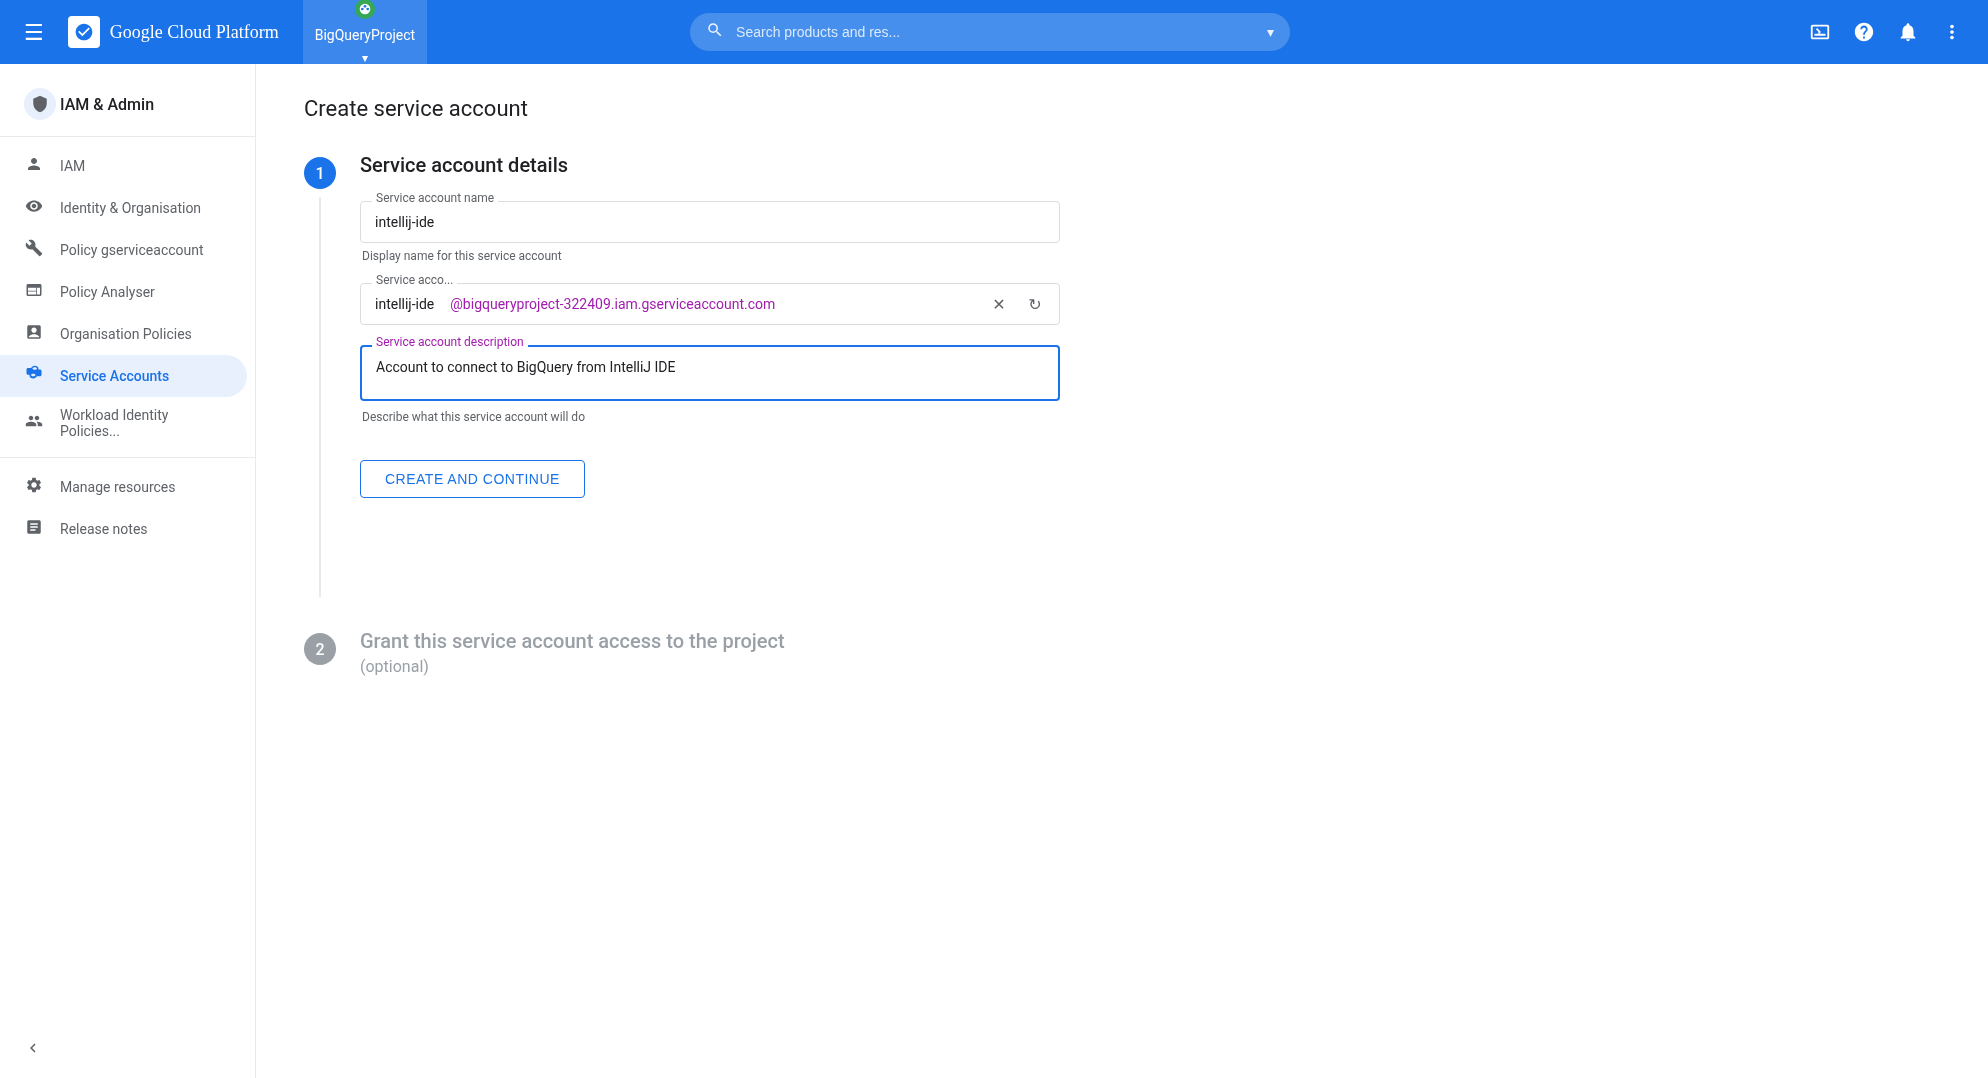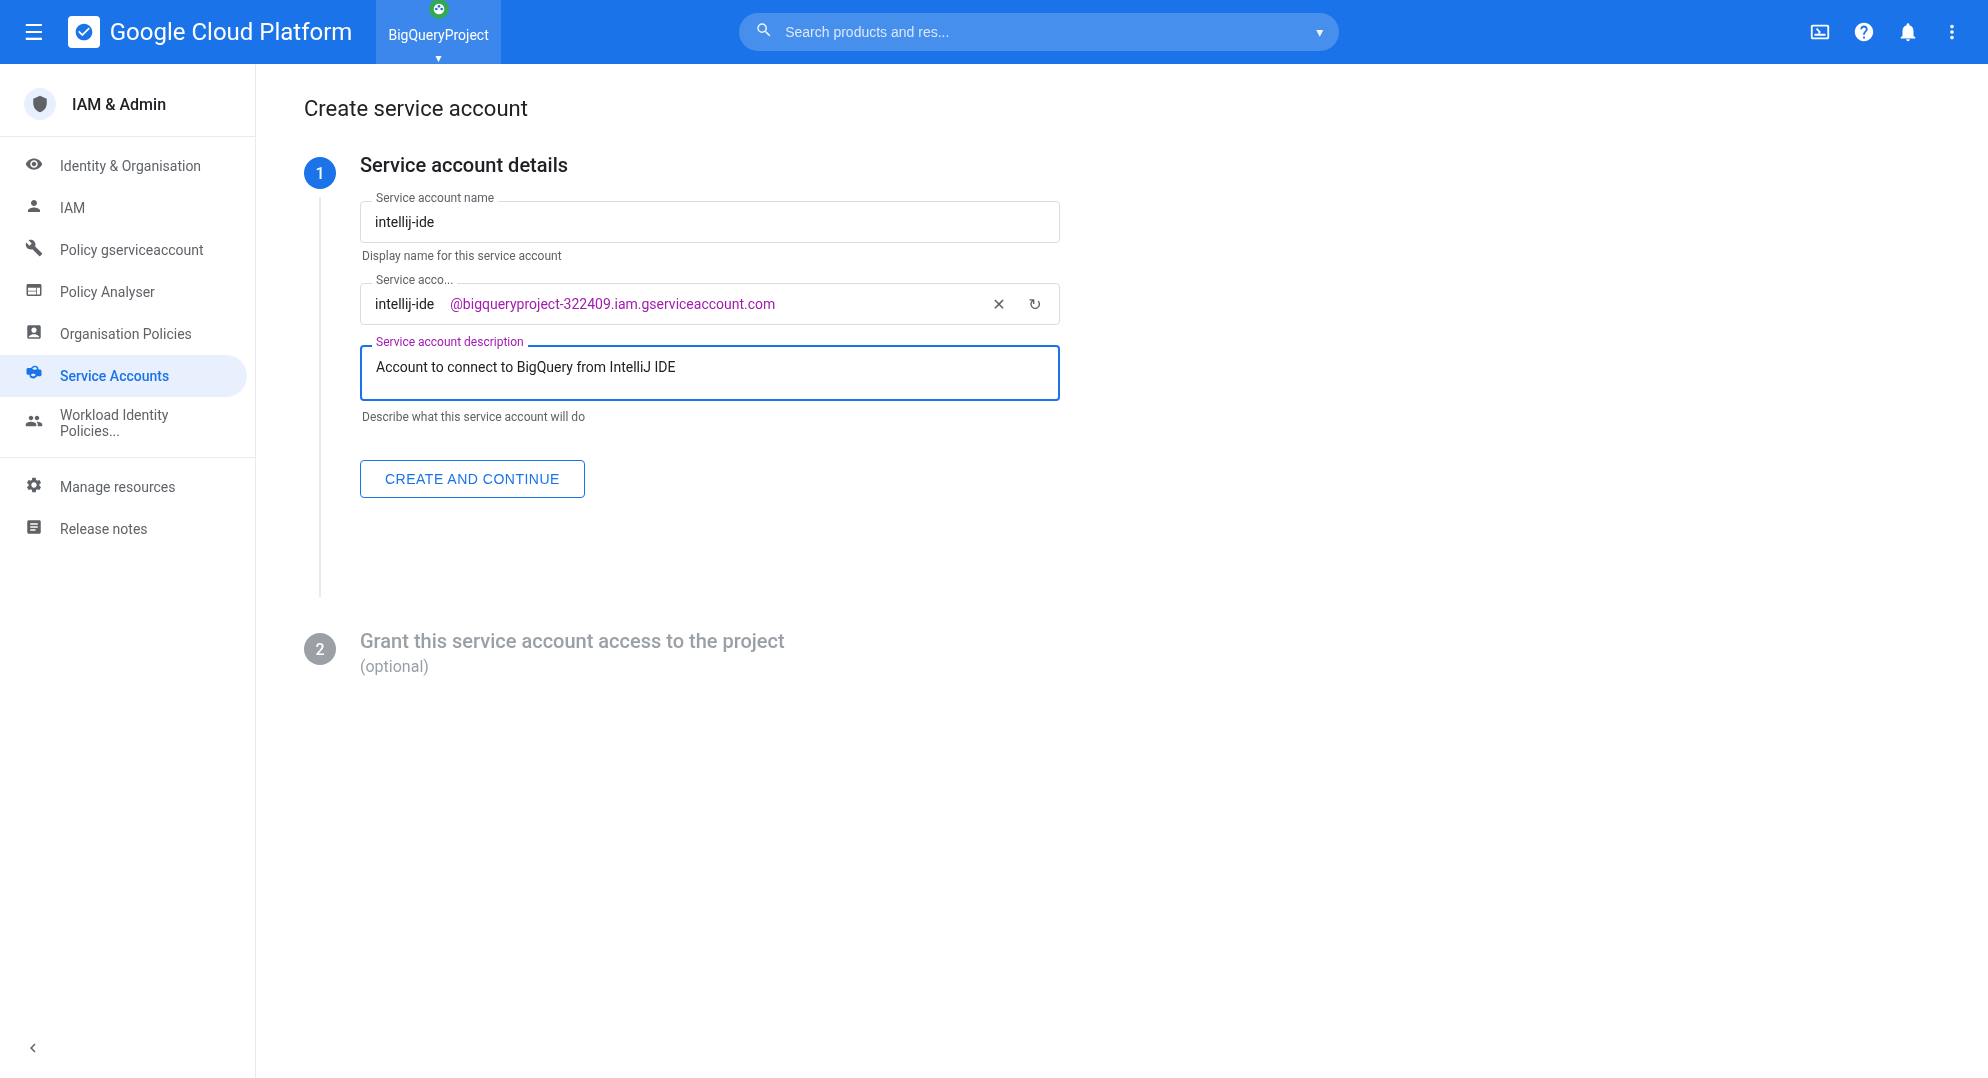--- a/index.html
+++ b/index.html
@@ -32,24 +32,25 @@
     .topnav-logo-icon {
       width: 32px; height: 32px;
       background: #fff;
       border-radius: 4px;
       display: flex; align-items: center; justify-content: center;
       color: #1a73e8;
       font-size: 18px;
       font-weight: bold;
     }
     .topnav-title {
-      font-size: 24px;
+      font-size: 18px;
       font-weight: 400;
       color: #fff;
       white-space: nowrap;
+      font-family: Liberation Serif, serif;
     }
     .topnav-project {
       display: flex;
       align-items: center;
       gap: 8px;
       background: rgba(255,255,255,0.15);
       border-radius: 4px;
       padding: 6px 12px;
       cursor: pointer;
       margin-left: 8px;
@@ -121,21 +122,21 @@
       flex-direction: column;
       padding: 8px 0;
       position: fixed;
       top: 64px;
       left: 0;
       bottom: 0;
     }
     .sidebar-header {
       display: flex;
       align-items: center;
-      gap: 16px;
+      gap: 4px;
       padding: 16px 24px;
       border-bottom: 1px solid #e8eaed;
       margin-bottom: 8px;
     }
     .sidebar-header-icon {
       width: 32px; height: 32px;
       border-radius: 50%;
       background: #e8f0fe;
       display: flex; align-items: center; justify-content: center;
       color: #1a73e8;
@@ -420,33 +421,33 @@
         <svg width="18" height="18" viewBox="0 0 24 24" fill="#5f6368">
           <path d="M12 1L3 5v6c0 5.55 3.84 10.74 9 12 5.16-1.26 9-6.45 9-12V5l-9-4z"></path>
         </svg>
       </div>
       <span class="sidebar-header-title">IAM &amp; Admin</span>
     </div>
 
     <div class="sidebar-item">
       <span class="sidebar-item-icon">
         <svg width="18" height="18" viewBox="0 0 24 24" fill="#5f6368">
+          <path d="M12 12c2.21 0 4-1.79 4-4s-1.79-4-4-4-4 1.79-4 4 1.79 4 4 4zm0 2c-2.67 0-8 1.34-8 4v2h16v-2c0-2.66-5.33-4-8-4z"></path>
+        </svg>
+      </span>
+      <span>IAM</span>
+    </div>
+
+    <div class="sidebar-item">
+      <span class="sidebar-item-icon">
+        <svg width="18" height="18" viewBox="0 0 24 24" fill="#5f6368">
           <path d="M12 4.5C7 4.5 2.73 7.61 1 12c1.73 4.39 6 7.5 11 7.5s9.27-3.11 11-7.5c-1.73-4.39-6-7.5-11-7.5zM12 17c-2.76 0-5-2.24-5-5s2.24-5 5-5 5 2.24 5 5-2.24 5-5 5zm0-8c-1.66 0-3 1.34-3 3s1.34 3 3 3 3-1.34 3-3-1.34-3-3-3z"></path>
         </svg>
       </span>
       <span>Identity &amp; Organisation</span>
-    </div>
-
-    <div class="sidebar-item">
-      <span class="sidebar-item-icon">
-        <svg width="18" height="18" viewBox="0 0 24 24" fill="#5f6368">
-          <path d="M12 12c2.21 0 4-1.79 4-4s-1.79-4-4-4-4 1.79-4 4 1.79 4 4 4zm0 2c-2.67 0-8 1.34-8 4v2h16v-2c0-2.66-5.33-4-8-4z"></path>
-        </svg>
-      </span>
-      <span>IAM</span>
     </div>
 
     <div class="sidebar-item">
       <span class="sidebar-item-icon">
         <svg width="18" height="18" viewBox="0 0 24 24" fill="#5f6368">
           <path d="M22.7 19l-9.1-9.1c.9-2.3.4-5-1.5-6.9-2-2-5-2.4-7.4-1.3L9 6 6 9 1.6 4.7C.4 7.1.9 10.1 2.9 12.1c1.9 1.9 4.6 2.4 6.9 1.5l9.1 9.1c.4.4 1 .4 1.4 0l2.3-2.3c.5-.4.5-1.1.1-1.4z"></path>
         </svg>
       </span>
       <span>Policy gserviceaccount</span>
     </div>

